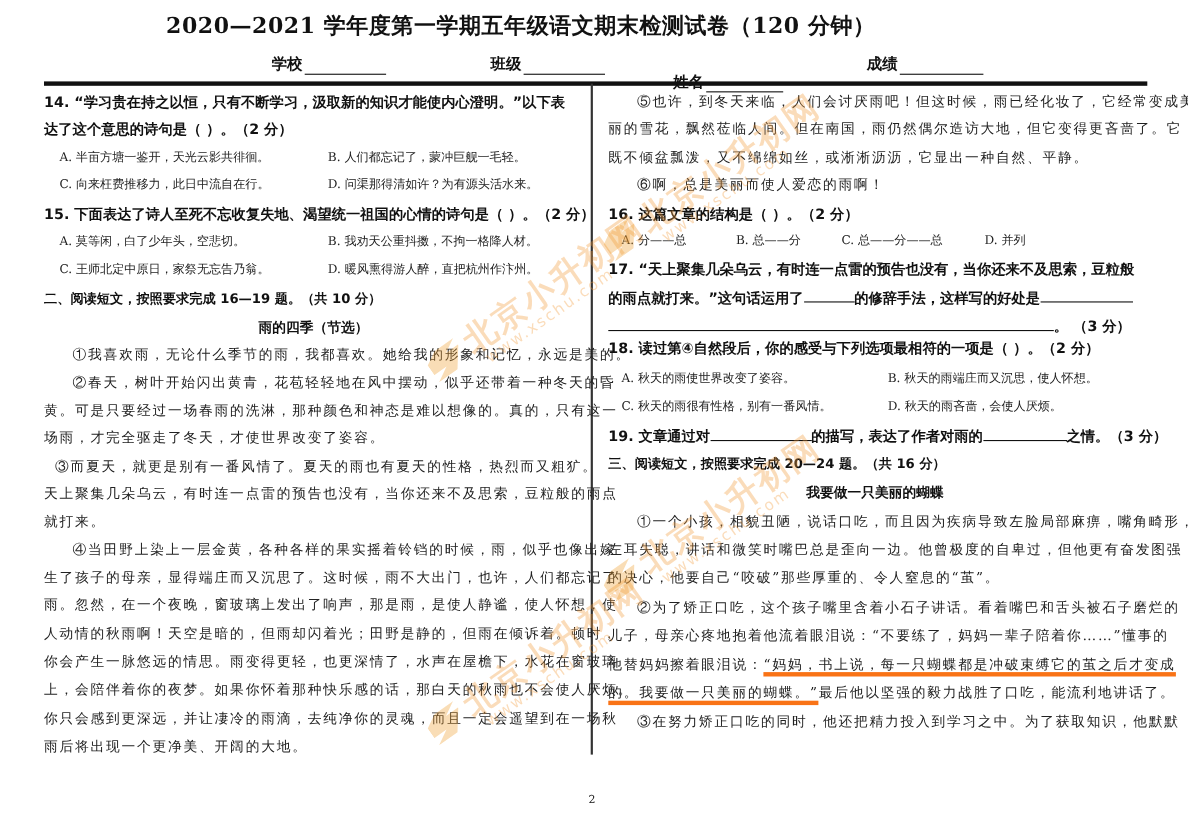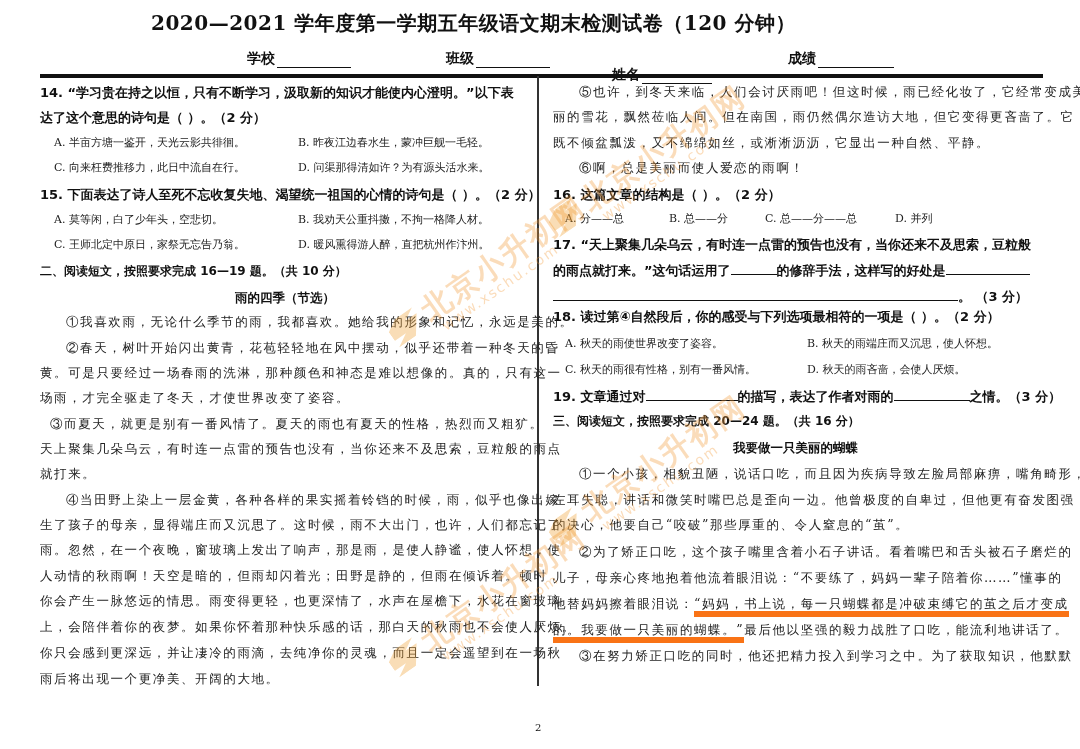--- a/index.html
+++ b/index.html
@@ -13,21 +13,21 @@
     .col { position:absolute; top:80px; }
     .col.left { left:40px; width:490px; }
     .col.right { left:553px; width:485px; }
     .line { position:absolute; left:0; white-space:nowrap; font-size:13px; }
     .q { font-weight:bold; font-family:"DejaVu Sans","Liberation Sans",sans-serif; font-size:13px; }
     .opt { font-family:"DejaVu Serif","Liberation Serif",serif; color:#222; font-size:11px; }
     .para { font-family:"DejaVu Serif","Liberation Serif",serif; color:#222; font-size:12.5px; letter-spacing:1.6px; }
     .sec { font-weight:bold; font-family:"DejaVu Sans","Liberation Sans",sans-serif; font-size:12px; }
     .ptitle { font-weight:bold; font-size:12.5px; font-family:"DejaVu Serif","Liberation Serif",serif; }
     .blank { display:inline-block; border-bottom:1px solid #111; height:12px; vertical-align:baseline; }
-    .ul { border-bottom:6px solid #f97316; }
+    .ul { border-bottom:4px solid #f97316; }
     .pagenum { position:absolute; left:535px; top:722px; font-size:10px; font-family:"DejaVu Serif","Liberation Serif",serif; }
     .wm { position:absolute; pointer-events:none; transform:rotate(-35deg); transform-origin:left top; opacity:0.35; display:flex; align-items:center; }
     .wm .logo { width:34px; height:26px; background:#f0a030; clip-path:polygon(0 30%,40% 0,100% 0,60% 30%,100% 30%,60% 100%,0 100%,40% 70%,0 70%); margin-right:6px; }
     .wm .cn { color:#f39c3c; font-size:30px; font-weight:bold; font-family:"DejaVu Sans","Liberation Sans",sans-serif; letter-spacing:2px; }
     .wm .url { position:absolute; left:48px; top:34px; color:#f39c3c; font-size:14px; font-family:"DejaVu Sans","Liberation Sans",sans-serif; letter-spacing:2px; }
   </style>
 </head>
 <body>
 
 <div class="title">2020—2021 学年度第一学期五年级语文期末检测试卷（120 分钟）</div>
@@ -51,21 +51,21 @@
   </div>
 </div>
 
 <div class="top-rule"></div>
 <div class="col-divider"></div>
 
 <div class="col left">
   <div class="line q" style="top:4px;">14. “学习贵在持之以恒，只有不断学习，汲取新的知识才能使内心澄明。”以下表</div>
   <div class="line q" style="top:29px;">达了这个意思的诗句是（      ）。（2 分）</div>
   <div class="line opt" style="top:55px; left:14px;">A. 半亩方塘一鉴开，天光云影共徘徊。</div>
-  <div class="line opt" style="top:55px; left:258px;">B. 昨夜江边春水生，蒙冲巨舰一毛轻。</div>
+  <div class="line opt" style="top:55px; left:258px;">B. 人们都忘记了，蒙冲巨舰一毛轻。</div>
   <div class="line opt" style="top:80px; left:14px;">C. 向来枉费推移力，此日中流自在行。</div>
   <div class="line opt" style="top:80px; left:258px;">D. 问渠那得清如许？为有源头活水来。</div>
 
   <div class="line q" style="top:106px;">15. 下面表达了诗人至死不忘收复失地、渴望统一祖国的心情的诗句是（   ）。（2 分）</div>
   <div class="line opt" style="top:132px; left:14px;">A. 莫等闲，白了少年头，空悲切。</div>
   <div class="line opt" style="top:132px; left:258px;">B. 我劝天公重抖擞，不拘一格降人材。</div>
   <div class="line opt" style="top:157px; left:14px;">C. 王师北定中原日，家祭无忘告乃翁。</div>
   <div class="line opt" style="top:157px; left:258px;">D. 暖风熏得游人醉，直把杭州作汴州。</div>
 
   <div class="line sec" style="top:183px;">二、阅读短文，按照要求完成 16—19 题。（共 10 分）</div>

